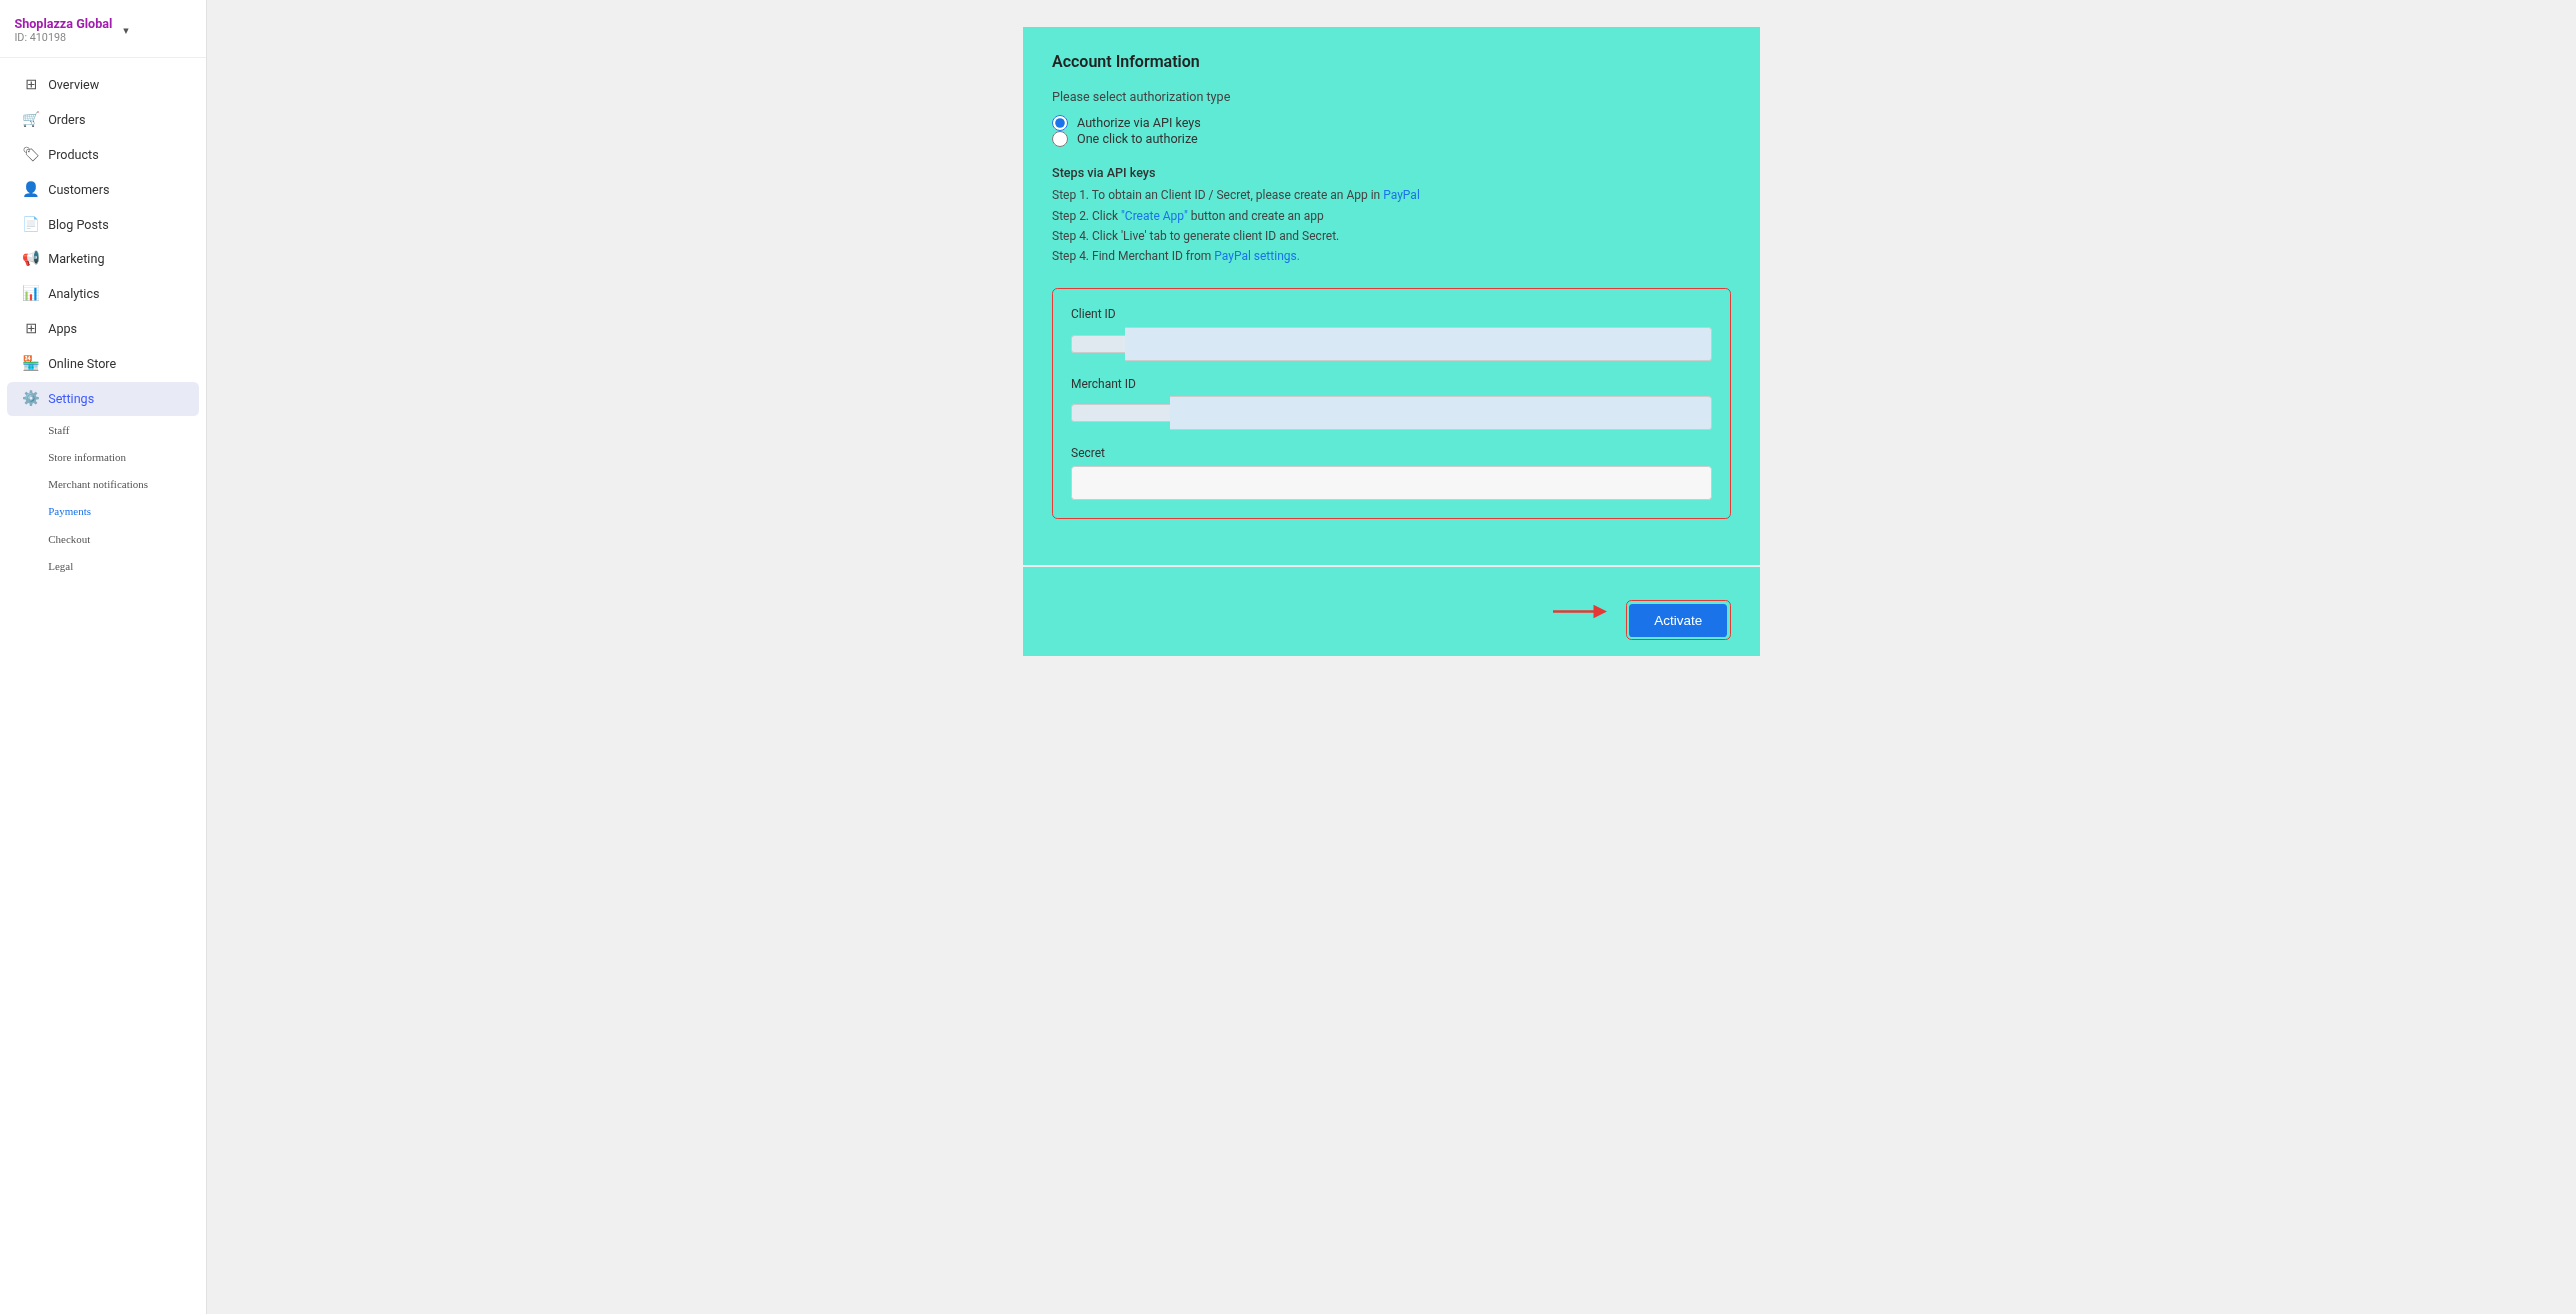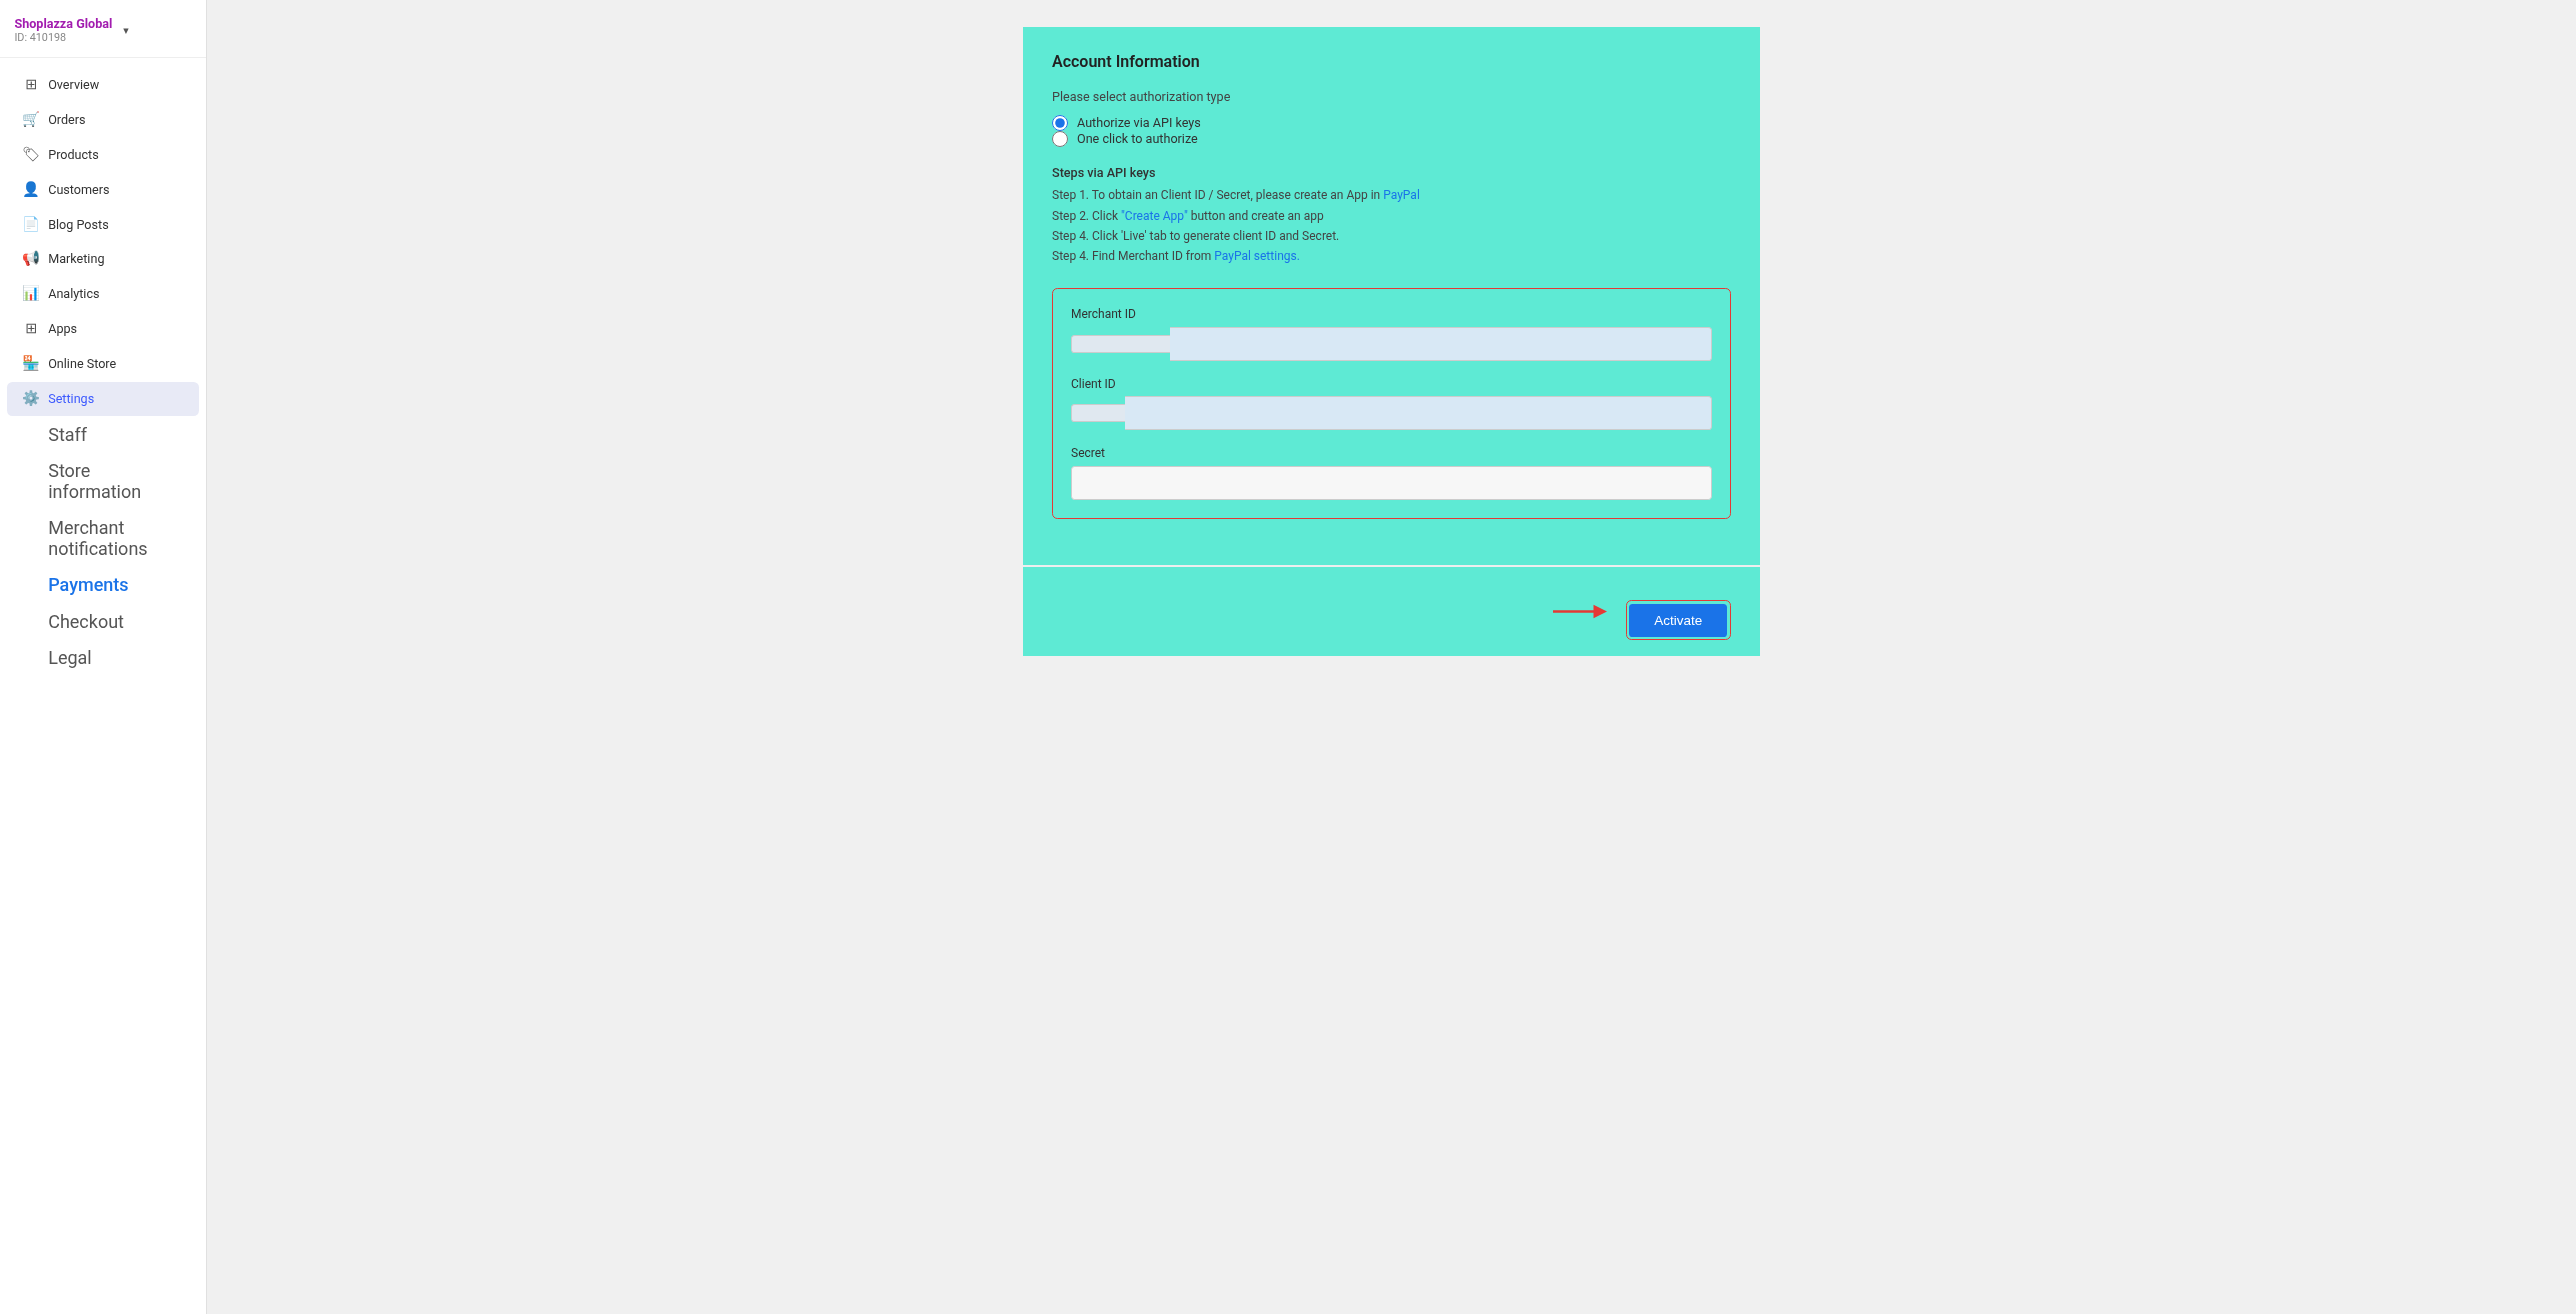--- a/index.html
+++ b/index.html
@@ -85,25 +85,26 @@
       color: #3d5afe;
     }
 
     .sub-nav {
       padding-left: 0;
     }
 
     .sub-nav-item {
       display: block;
       padding: 7.2px 16px 7.2px 41px;
-      font-size: 18px;
+      font-size: 11px;
       color: #555;
       cursor: pointer;
       border-radius: 5.4px;
       margin: 0.9px 7.2px;
+      font-family: Liberation Serif, serif;
     }
 
     .sub-nav-item.active {
       color: #1a73e8;
       font-weight: 500;
     }
 
     
     .main {
       flex: 1;
@@ -400,31 +401,31 @@
           Step 4. Click 'Live' tab to generate client ID and Secret.
         </div>
         <div class="step-line">
           Step 4. Find Merchant ID from <a href="#">PayPal settings.</a>
         </div>
       </div>
 
       <div class="form-section">
 
         <div class="field-group">
+          <label class="field-label">Client ID</label>
+          <div class="field-input-row">
+            <div class="field-prefix" style="background:#e0e8f0; min-width:54px;"></div>
+            <input class="field-input" type="text" style="background: rgb(216, 232, 245);">
+          </div>
+        </div>
+
+        <div class="field-group">
           <label class="field-label">Merchant ID</label>
           <div class="field-input-row">
             <div class="field-prefix" style="background:#e0e8f0;"></div>
-            <input class="field-input" type="text" style="background: rgb(216, 232, 245);">
-          </div>
-        </div>
-
-        <div class="field-group">
-          <label class="field-label">Client ID</label>
-          <div class="field-input-row">
-            <div class="field-prefix" style="background:#e0e8f0; min-width:54px;"></div>
             <input class="field-input" type="text" style="background: rgb(216, 232, 245);">
           </div>
         </div>
 
         <div class="field-group">
           <label class="field-label">Secret</label>
           <input class="field-input-plain" type="password" style="background: rgb(247, 247, 247);">
         </div>
 
       </div>

